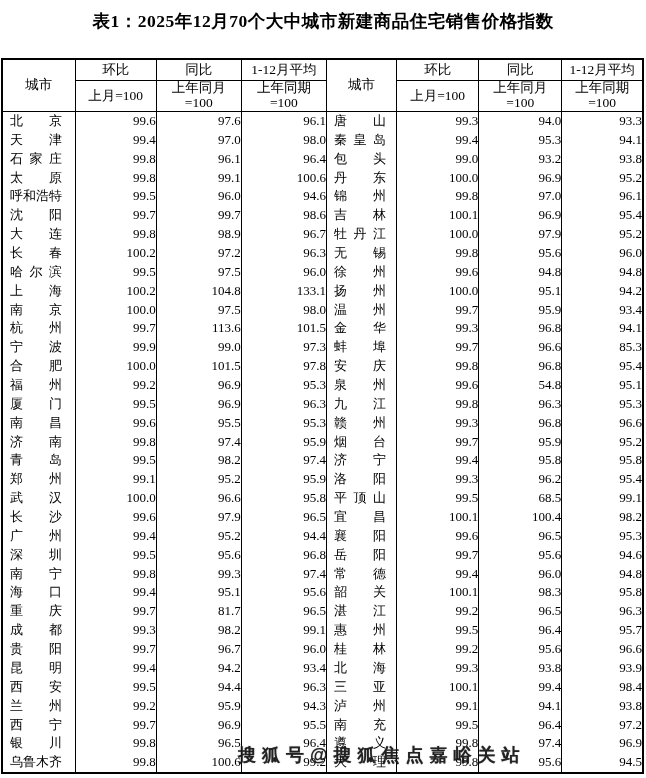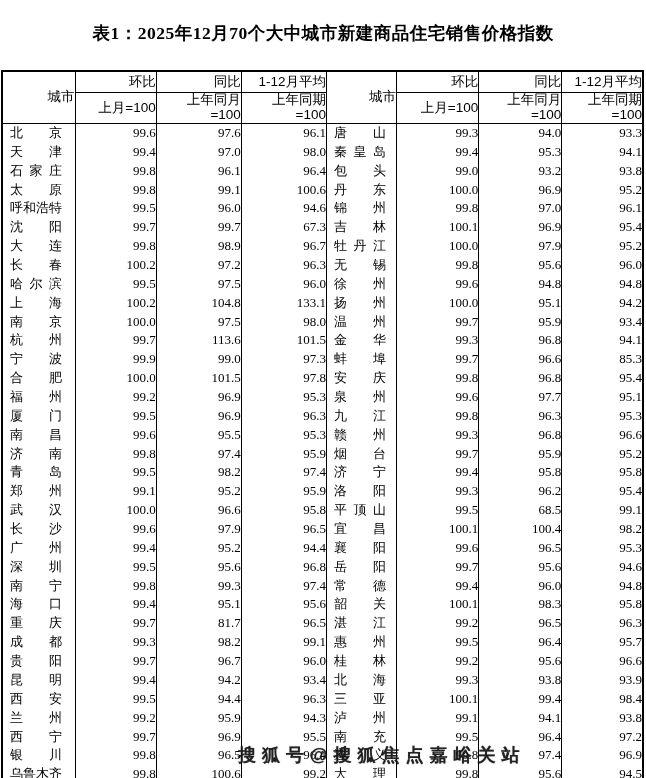--- a/index.html
+++ b/index.html
@@ -9,21 +9,21 @@
   }
   body {
     width: 646px;
     height: 778px;
     position: relative;
     overflow: hidden;
     font-family: "Liberation Serif", "DejaVu Serif", serif;
     color: #000000;
   }
   .page-title {
-    margin: 12px;
+    margin: 0;
     padding-top: 9px;
     text-align: center;
     font-size: 17.5px;
     font-weight: bold;
     letter-spacing: 0.5px;
     font-family: "Liberation Serif", "DejaVu Serif", serif;
   }
   table.price-table {
     border-collapse: collapse;
     table-layout: fixed;
@@ -34,24 +34,24 @@
   table.price-table th,
   table.price-table td {
     padding: 0;
     overflow: hidden;
   }
   
   table.price-table thead th {
     border: 1px solid #000000;
     font-weight: normal;
     font-size: 13.5px;
-    text-align: right;
+    text-align: center;
     white-space: pre-line;
     line-height: 1.1;
-    font-family: Liberation Sans, sans-serif;
+    font-family: Liberation Serif, serif;
   }
   table.price-table thead tr.hrow1 th { height: 20px; }
   table.price-table thead tr.hrow2 th { height: 30px; }
   
   table.price-table tbody td {
     border-left: 1px solid #000000;
     border-right: 1px solid #000000;
     border-top: none;
     border-bottom: none;
     height: 18.86px;
@@ -231,21 +231,21 @@
       </tr>
       <tr>
         <td class="city">
           <div class="city-name">
             <span>沈</span>
             <span>阳</span>
           </div>
         </td>
         <td class="val">99.7</td>
         <td class="val">99.7</td>
-        <td class="val">67.3</td>
+        <td class="val">98.6</td>
         <td class="city">
           <div class="city-name">
             <span>吉</span>
             <span>林</span>
           </div>
         </td>
         <td class="val">100.1</td>
         <td class="val">96.9</td>
         <td class="val">95.4</td>
       </tr>
@@ -421,21 +421,21 @@
         <td class="val">99.2</td>
         <td class="val">96.9</td>
         <td class="val">95.3</td>
         <td class="city">
           <div class="city-name">
             <span>泉</span>
             <span>州</span>
           </div>
         </td>
         <td class="val">99.6</td>
-        <td class="val">97.7</td>
+        <td class="val">54.8</td>
         <td class="val">95.1</td>
       </tr>
       <tr>
         <td class="city">
           <div class="city-name">
             <span>厦</span>
             <span>门</span>
           </div>
         </td>
         <td class="val">99.5</td>

